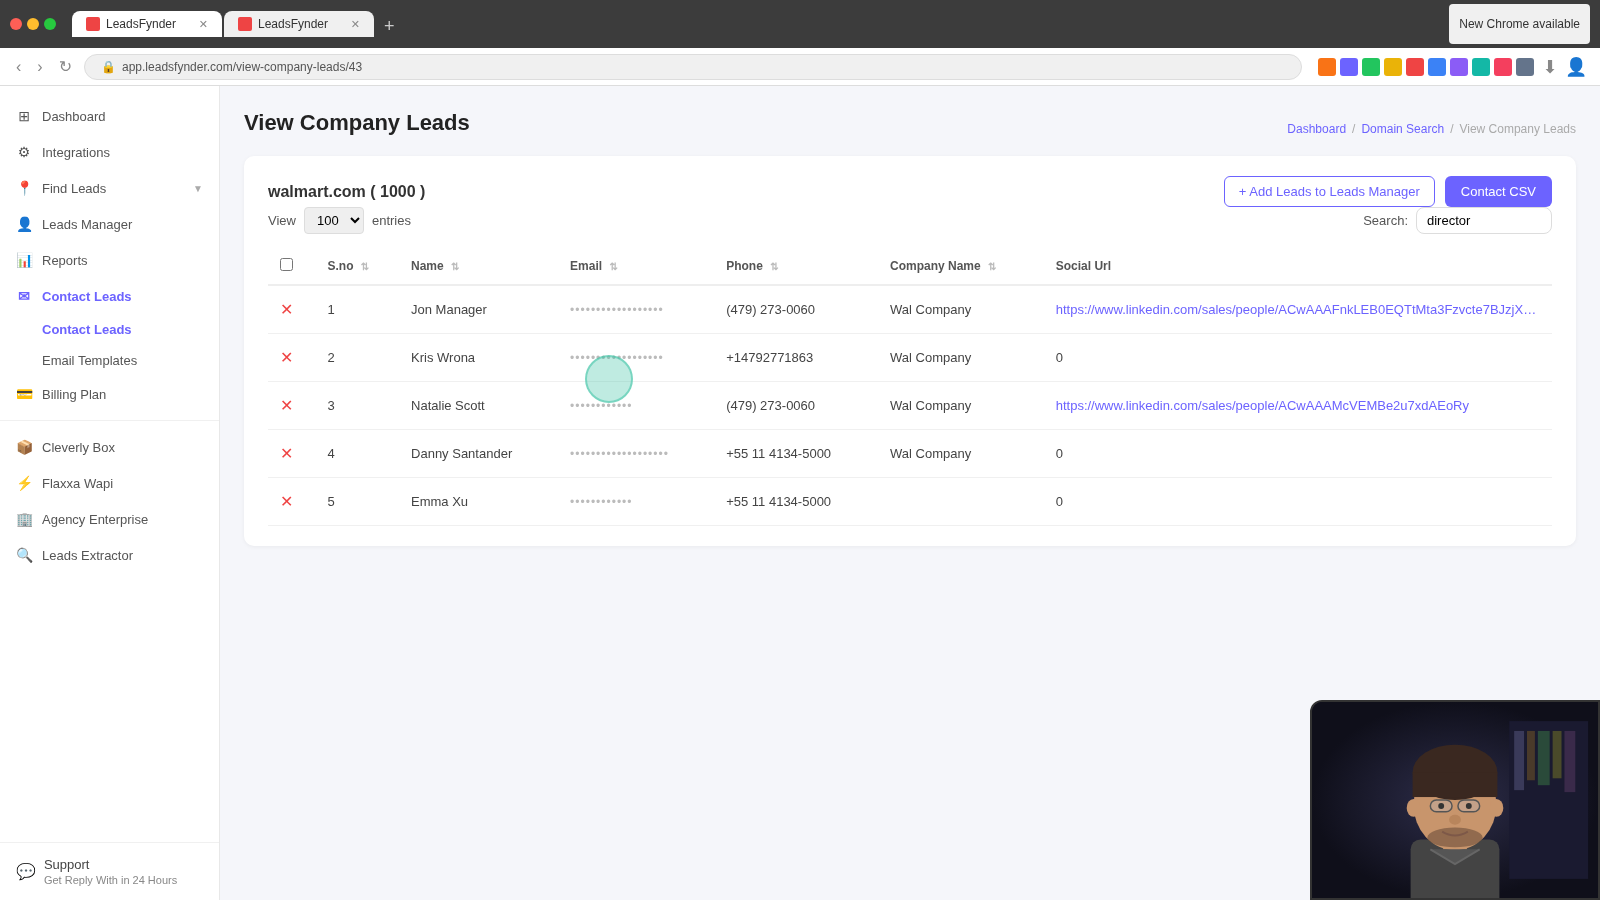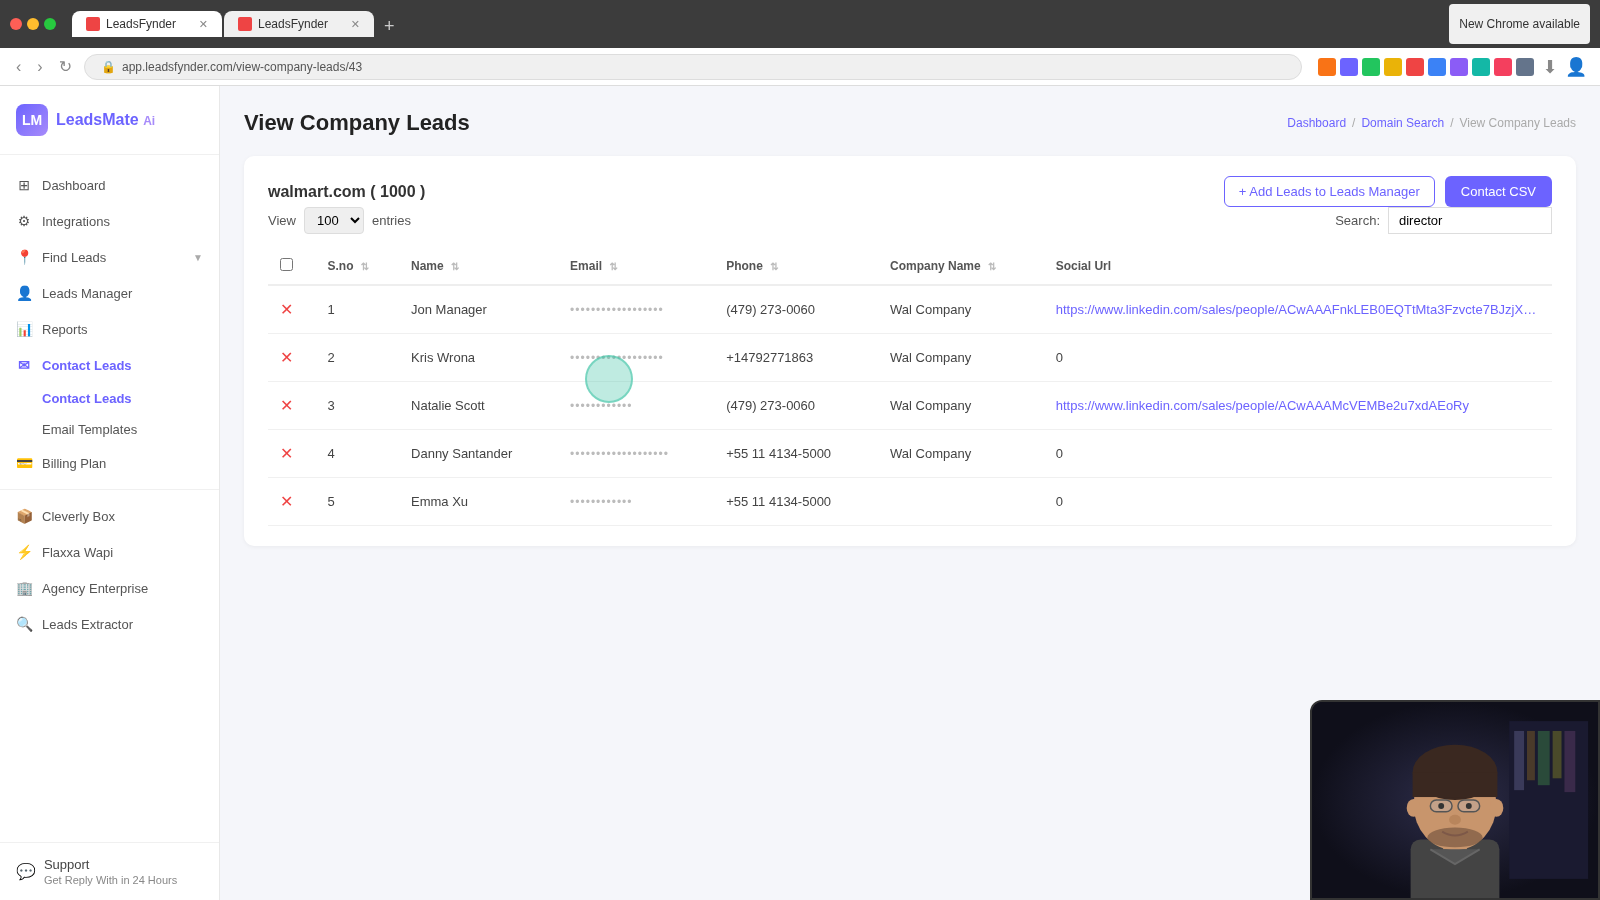--- a/index.html
+++ b/index.html
@@ -51,38 +51,38 @@
     .main { flex: 1; overflow: auto; background: #f5f6fa; }
     .topbar { background: white; padding: 12px 24px; display: flex; align-items: center; justify-content: flex-end; gap: 12px; border-bottom: 1px solid #eee; }
     .btn-tutorials { background: #f97316; color: white; border: none; padding: 7px 16px; border-radius: 6px; font-size: 13px; font-weight: 600; cursor: pointer; }
     .btn-feature { background: white; color: #555; border: 1px solid #ddd; padding: 7px 14px; border-radius: 6px; font-size: 13px; cursor: pointer; }
     .btn-bell { background: none; border: none; font-size: 18px; cursor: pointer; color: #555; }
     .user-avatar { display: flex; align-items: center; gap: 6px; cursor: pointer; }
     .user-name { font-size: 13px; color: #333; }
     .avatar-circle { width: 32px; height: 32px; border-radius: 50%; background: linear-gradient(135deg, #6c63ff, #a78bfa); display: flex; align-items: center; justify-content: center; color: white; font-size: 12px; font-weight: 600; overflow: hidden; }
 
     .content { padding: 24px; }
-    .page-header { display: flex; align-items: center; justify-content: space-between; margin-bottom: 20px; }
+    .page-header { display: flex; align-items: flex-end; justify-content: space-between; margin-bottom: 20px; }
     .page-title { font-size: 22px; font-weight: 700; color: #222; }
     .breadcrumb { font-size: 12px; color: #888; display: flex; gap: 6px; align-items: center; }
     .breadcrumb a { color: #6c63ff; text-decoration: none; }
     .breadcrumb span { color: #aaa; }
 
     .card { background: white; border-radius: 10px; padding: 20px 24px; box-shadow: 0 1px 4px rgba(0,0,0,0.05); }
     .card-header { display: flex; align-items: center; justify-content: space-between; margin-bottom: 0; }
     .domain-title { font-size: 16px; font-weight: 600; color: #333; }
     .card-actions { display: flex; gap: 10px; }
     .btn-add-leads { background: white; color: #6c63ff; border: 1.5px solid #6c63ff; padding: 7px 14px; border-radius: 6px; font-size: 13px; cursor: pointer; font-weight: 500; }
     .btn-download { background: #6c63ff; color: white; border: none; padding: 7px 16px; border-radius: 6px; font-size: 13px; cursor: pointer; font-weight: 500; }
 
     .table-controls { display: flex; align-items: center; justify-content: space-between; margin-bottom: 14px; }
     .show-entries { display: flex; align-items: center; gap: 8px; font-size: 13px; color: #555; }
     .show-entries select { border: 1px solid #ddd; border-radius: 4px; padding: 4px 8px; font-size: 13px; }
     .search-box { display: flex; align-items: center; gap: 8px; font-size: 13px; color: #555; }
-    .search-input { border: 1px solid #ddd; border-radius: 0; padding: 5px 10px; font-size: 13px; width: 164px; }
+    .search-input { border: 1px solid #ddd; border-radius: 8px; padding: 5px 10px; font-size: 13px; width: 136px; }
 
     table { width: 100%; border-collapse: collapse; font-size: 13px; }
     thead tr { border-bottom: 2px solid #eee; }
     th { padding: 10px 12px; text-align: left; color: #555; font-weight: 600; font-size: 12px; white-space: nowrap; }
     th .sort-icon { color: #bbb; margin-left: 4px; font-size: 10px; }
     td { padding: 14px 12px; border-bottom: 1px solid #f0f0f0; vertical-align: middle; color: #444; }
 
     
     .cursor-ripple { position: absolute; width: 48px; height: 48px; border-radius: 50%; background: rgba(72, 199, 170, 0.35); border: 2px solid rgba(72, 199, 170, 0.6); top: 355px; left: 585px; pointer-events: none; z-index: 100; animation: ripple 1.5s infinite; }
     @keyframes ripple { 0% { transform: scale(0.8); opacity: 1; } 100% { transform: scale(1.3); opacity: 0.3; } }
@@ -140,27 +140,20 @@
       <div class="ext-icon" style="background:#f43f5e;"></div>
       <div class="ext-icon" style="background:#64748b;"></div>
     </div>
     <span style="font-size:18px;color:#888;cursor:pointer;">⬇</span>
     <span style="font-size:18px;color:#888;cursor:pointer;">👤</span>
   </div>
 
   <div class="app">
 
     <div class="sidebar">
-      <div class="sidebar-logo">
-        <div class="logo-icon">LM</div>
-        <div class="logo-text">
-          <span>LeadsMate</span>
-          <span style="color:#a78bfa;font-size:12px;">Ai</span>
-        </div>
-      </div>
       <nav class="sidebar-nav">
         <div class="nav-item">
           <span class="nav-icon">⊞</span>
           <span>Dashboard</span>
         </div>
         <div class="nav-item">
           <span class="nav-icon">⚙</span>
           <span>Integrations</span>
         </div>
         <div class="nav-item">

